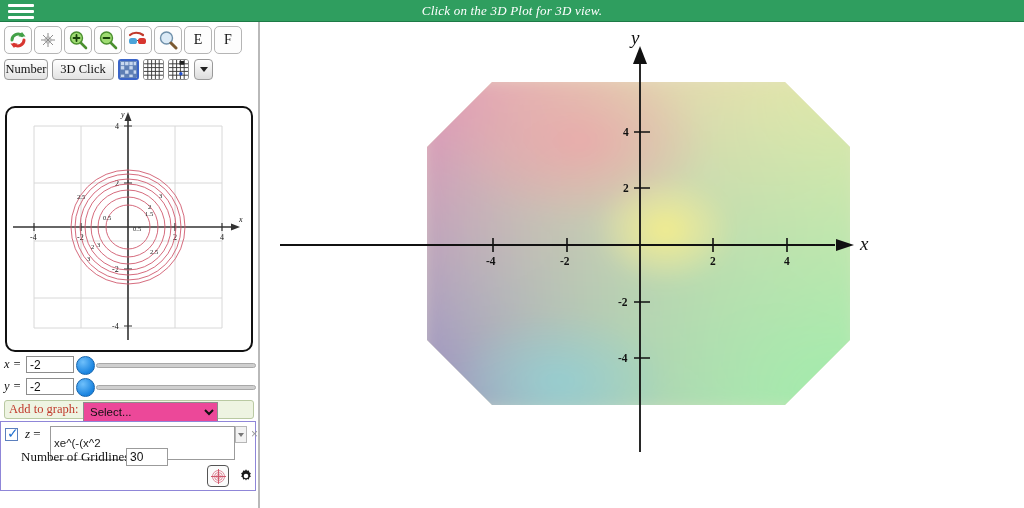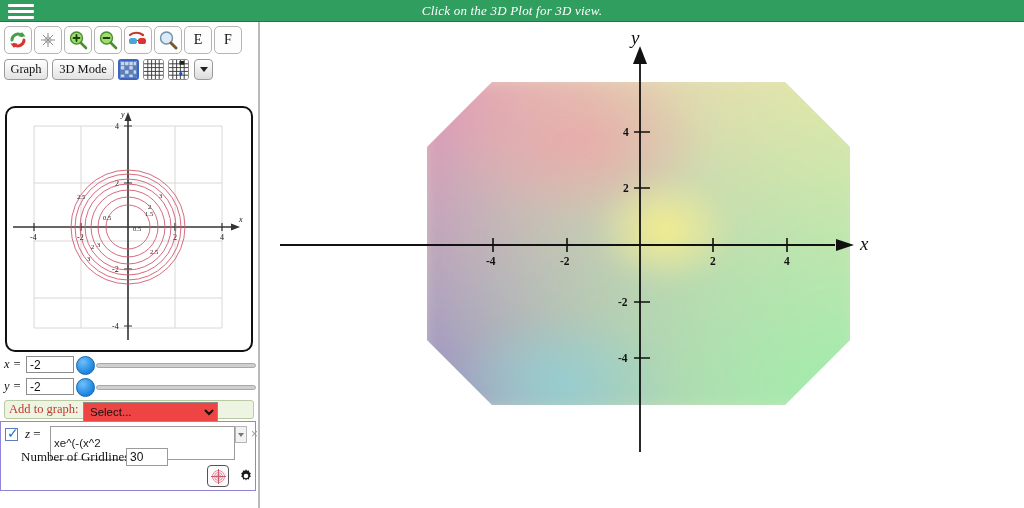--- a/index.html
+++ b/index.html
@@ -117,21 +117,21 @@
     background:#eef4e2;border:1px solid #b9c9a2;border-radius:3px;
     box-sizing:border-box;
   }
   .addstrip .lbl{
     position:absolute;left:4px;top:1px;font-size:12.5px;color:#c0392b;
     font-family:"Liberation Serif", serif;
   }
   .addstrip select{
     position:absolute;left:78px;top:1px;width:135px;height:20px;
     font-size:11.5px;font-family:"Liberation Sans", sans-serif;
-    border:1px solid #8d8d8d;background:#ef4444;color:#111;
+    border:1px solid #8d8d8d;background:#ec4899;color:#111;
     padding:0 2px;box-sizing:border-box;
   }
 
   
   .fnblock{
     position:absolute;left:0px;top:399px;width:256px;height:70px;
     border:1px solid #8f86d8;border-top:1px solid #8f86d8;
     box-sizing:border-box;background:#ffffff;
   }
   .fnrow{position:absolute;left:4px;top:4px;width:248px;height:18px;}
@@ -261,22 +261,22 @@
           <circle cx="8.5" cy="8" r="6" fill="#dbeaf6" stroke="#6f90aa" stroke-width="1.4"></circle>
           <path d="M13 13l5 5" stroke="#7a5a33" stroke-width="3" stroke-linecap="round"></path>
         </svg>
       </div>
 
       <div class="ibtn letter" style="left:180px;">E</div>
       <div class="ibtn letter" style="left:210px;">F</div>
     </div>
 
     <div class="modebar">
-      <div class="mbtn" style="left:0px;width:44px;">Graph</div>
-      <div class="mbtn" style="left:48px;width:62px;">3D Mode</div>
+      <div class="mbtn" style="left:0px;width:44px;">Number</div>
+      <div class="mbtn" style="left:48px;width:62px;">3D Click</div>
 
       <div class="gridbtn sel" style="left:114px;">
         <svg width="100%" height="100%" viewBox="0 0 20 20" preserveAspectRatio="none">
           <rect width="20" height="20" fill="#5e7fb5"></rect>
           <g fill="#c8d8ef">
             <rect x="1" y="1" width="4" height="4"></rect>
               <rect x="6" y="1" width="4" height="4"></rect>
             <rect x="11" y="1" width="4" height="4"></rect>
               <rect x="16" y="1" width="3" height="4"></rect>
             <rect x="1" y="6" width="4" height="4"></rect>

